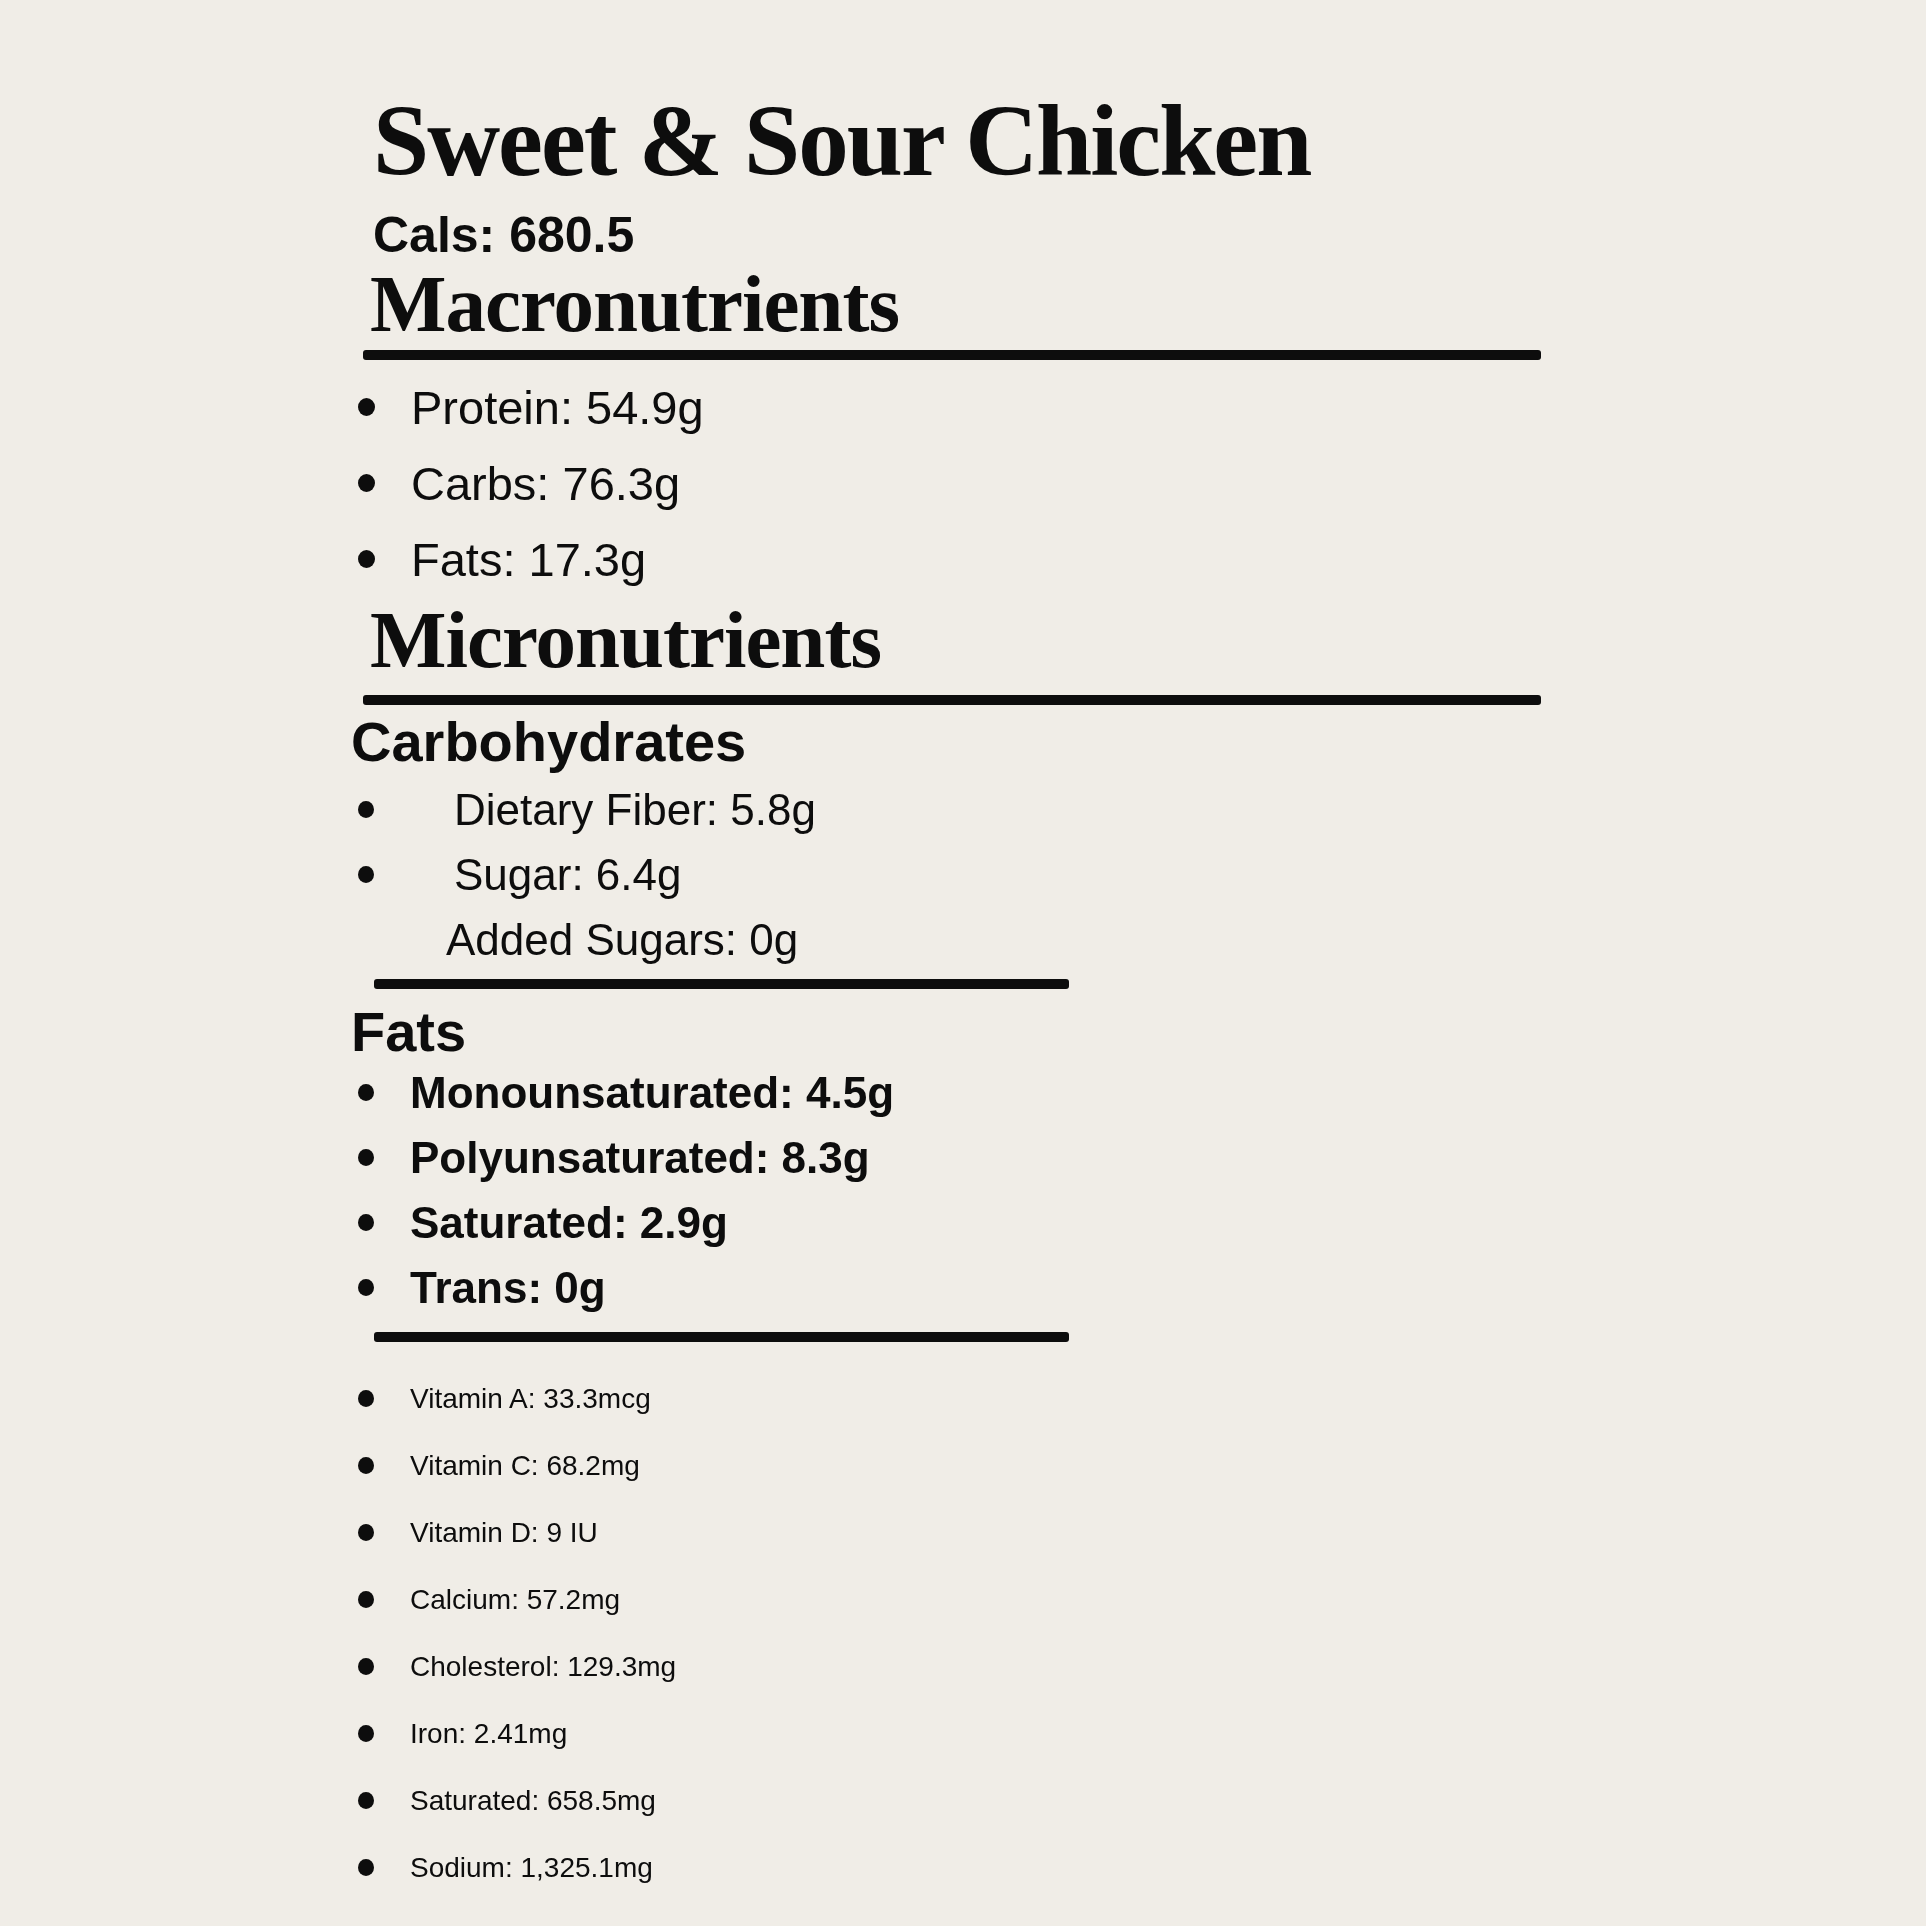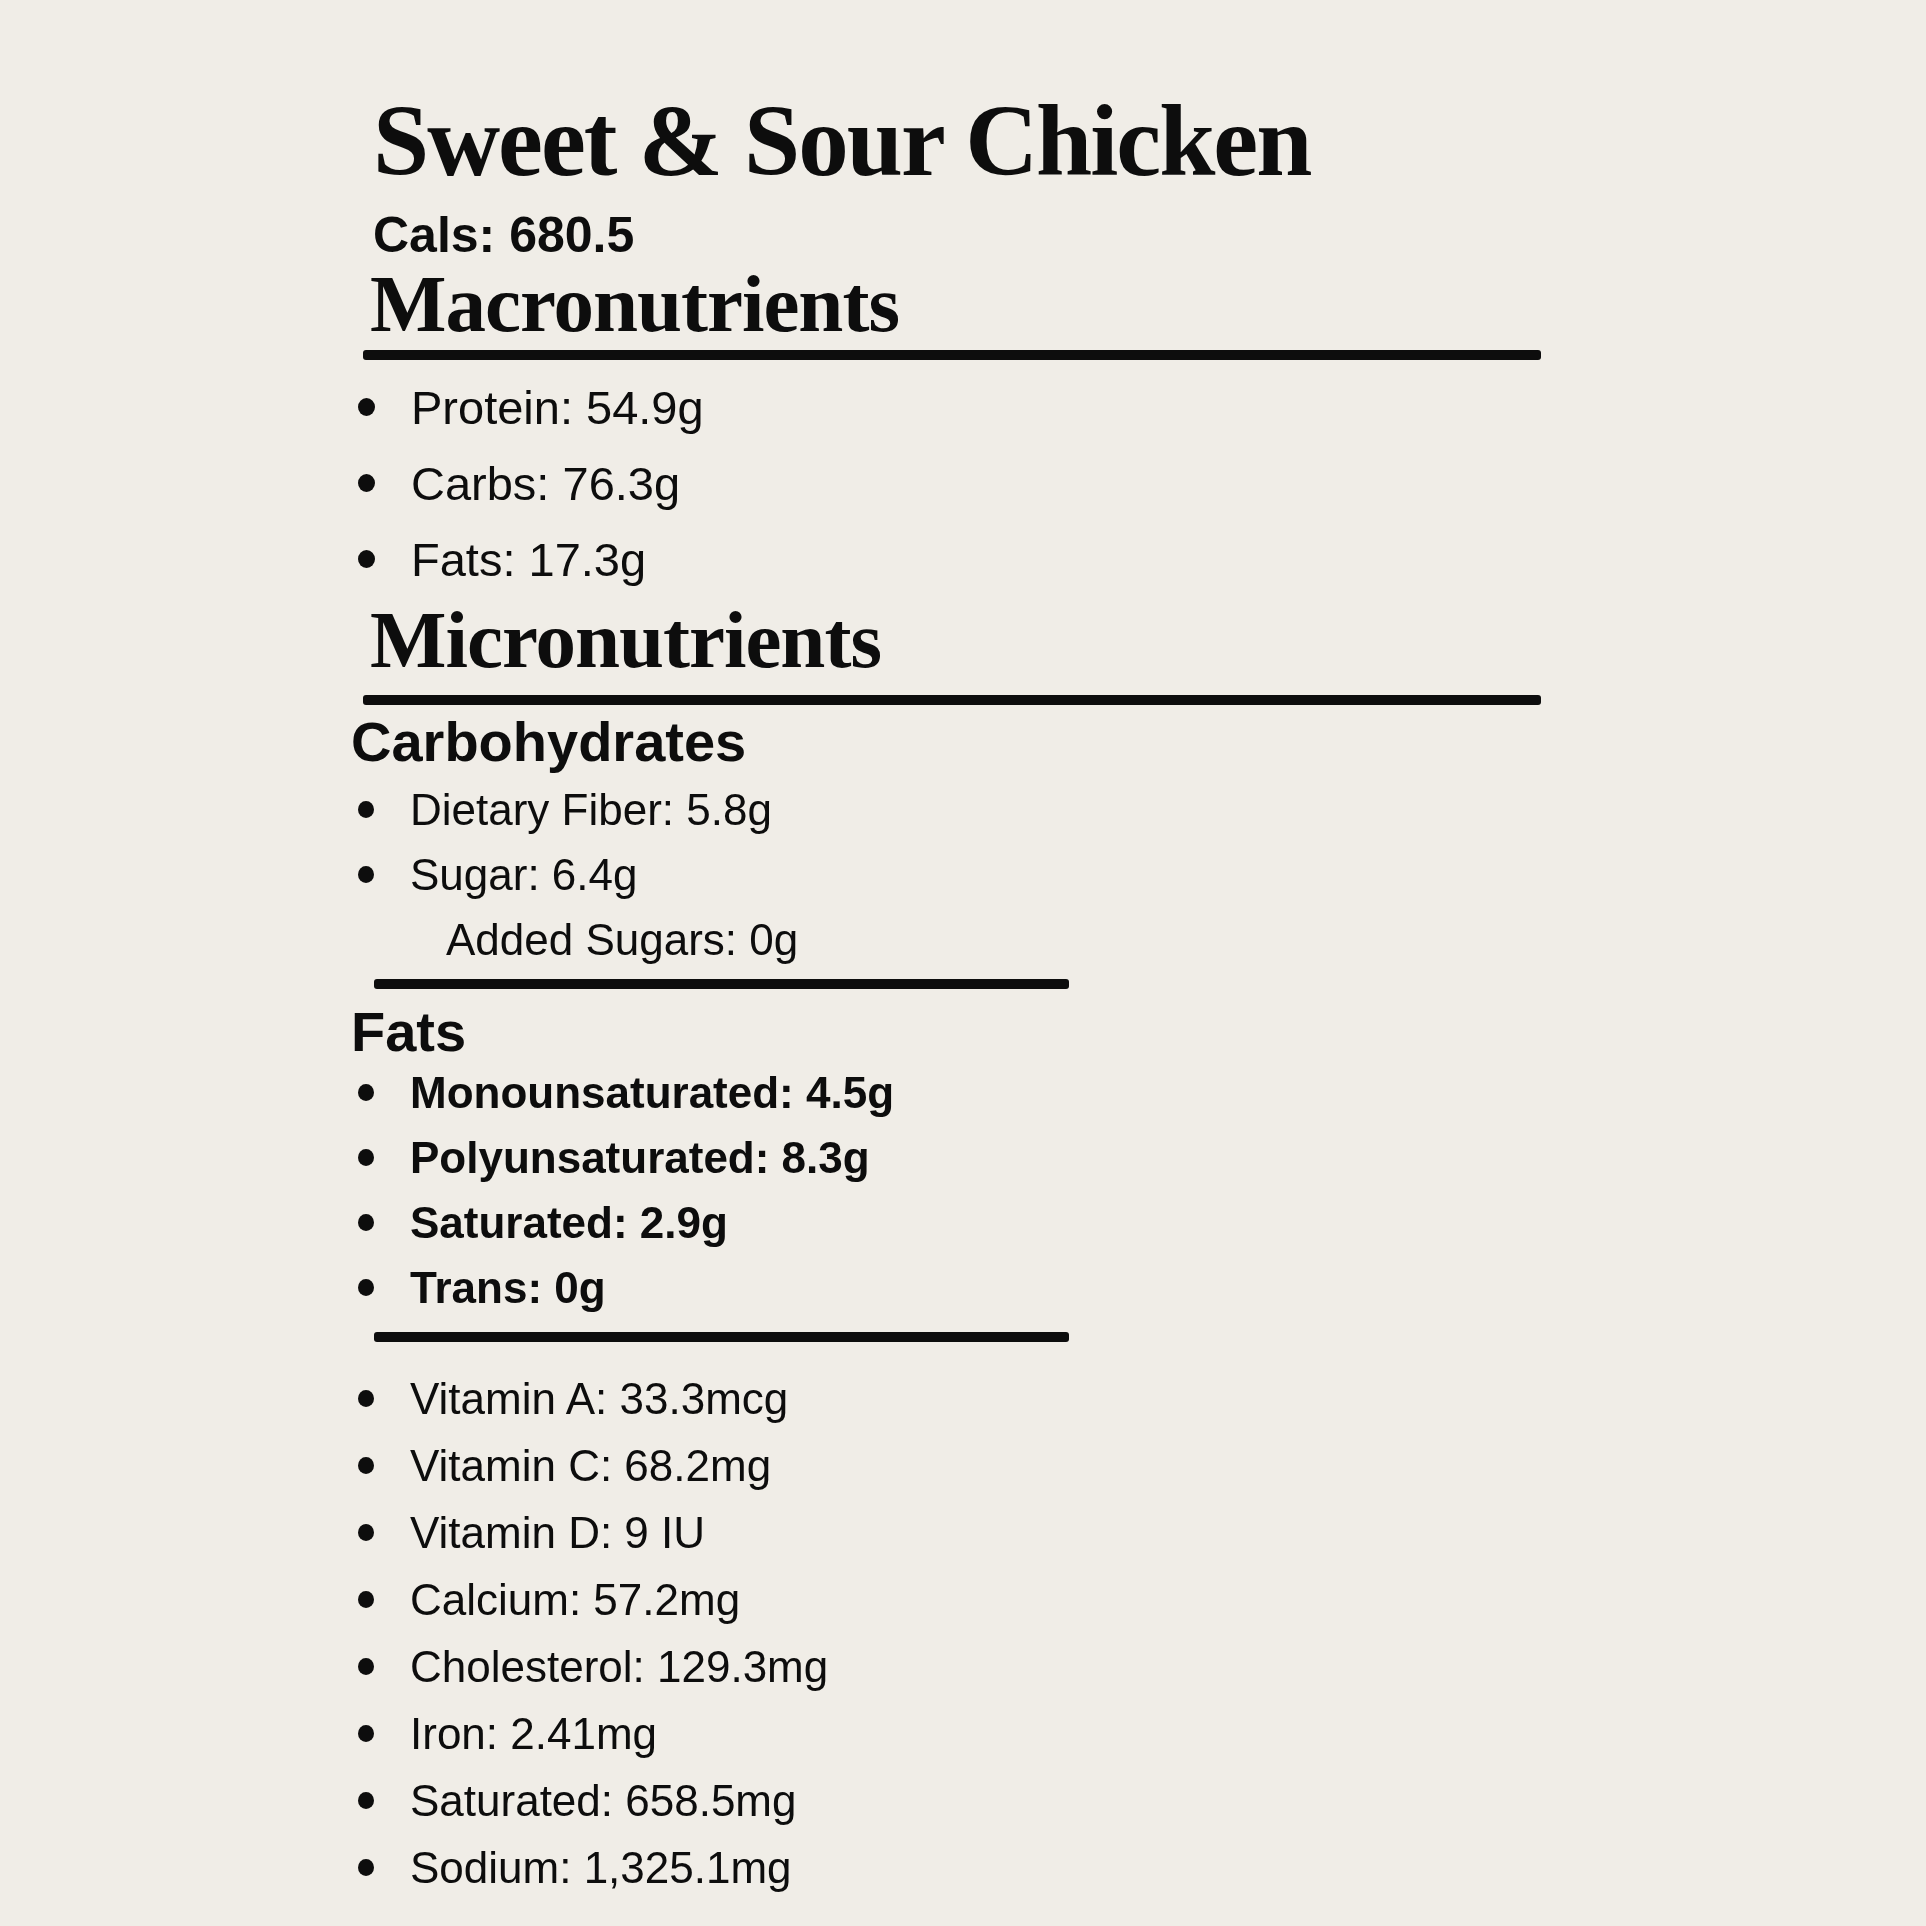--- a/index.html
+++ b/index.html
@@ -59,25 +59,25 @@
     flex:0 0 auto;
     width:16px; height:17px;
     border-radius:50%;
     background:#0d0d0d;
     margin-right:36px;
   }
   .macro-list { margin-top:9px; }
   .macro-list li { height:76px; font-size:47px;text-align:center; }
   .macro-list .dot { width:17px; height:18px; }
   .carb-list { margin-top:7px; }
-  .carb-list li { height:65px; font-size:44px; }
+  .carb-list li { height:65px; font-size:44px;gap:44px; }
   .fats-list { margin-top:0;font-weight:bold; }
   .fats-list li { height:65px; font-size:44px; }
   .vit-list { margin-top:23px; }
-  .vit-list li { height:67px; font-size:44px;text-align:center; }
+  .vit-list li { height:67px; font-size:28px;text-align:center; }
 
   .added-sugars {
     margin-left:446px;
     height:65px;
     display:flex;
     align-items:center;
     font-size:44px;
   }
 </style>
 </head>

